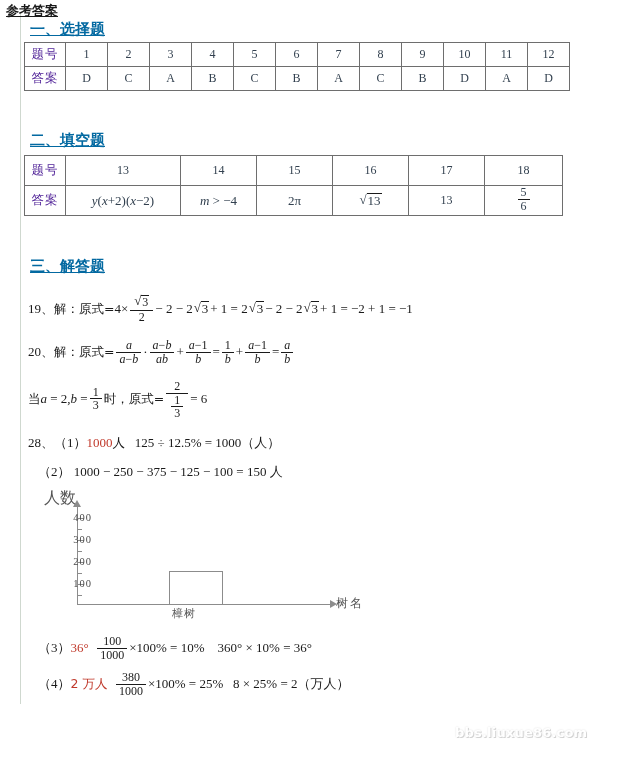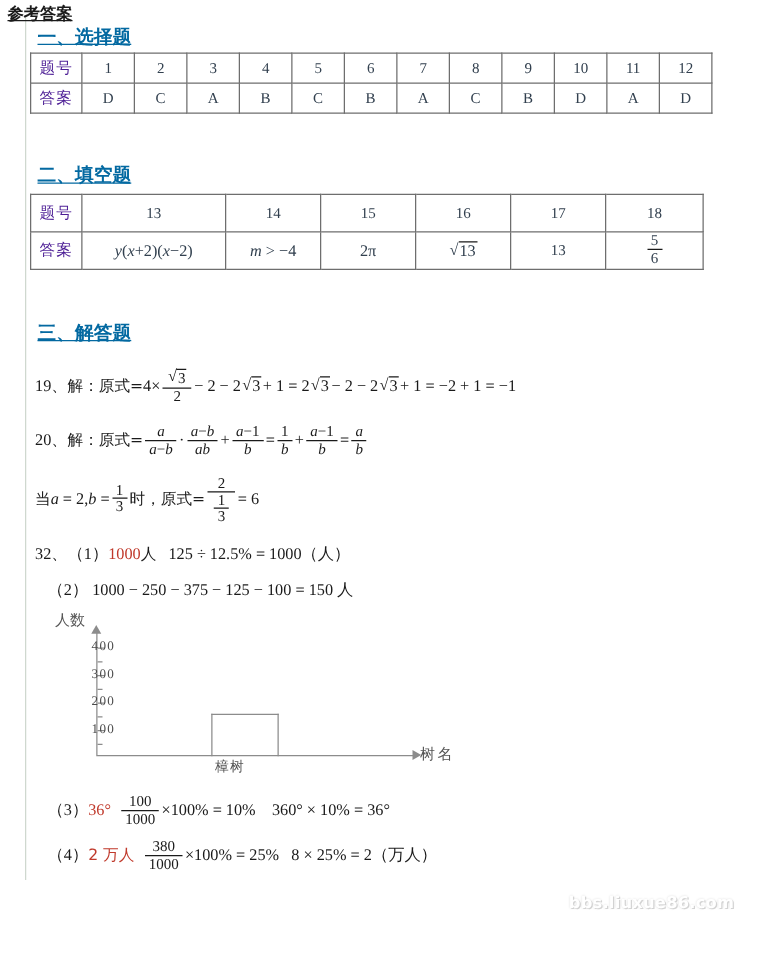--- a/index.html
+++ b/index.html
@@ -139,21 +139,21 @@
     position: absolute;
     left: 30px;
     top: 488px;
     width: 350px;
     height: 135px;
   }
   #chart .axis-title-y {
     position: absolute;
     left: 14px;
     top: 0px;
-    font-size: 12px;
+    font-size: 16px;
     font-family: "DejaVu Sans", "Liberation Sans", sans-serif;
     color: #555;
   }
   #chart .axis-title-x {
     position: absolute;
     left: 306px;
     top: 107px;
     font-size: 12px;
     font-family: "DejaVu Sans", "Liberation Sans", sans-serif;
     color: #555;
@@ -249,21 +249,21 @@
     text-shadow: 1px 1px 0 #cfcfcf, 2px 2px 2px #d9d9d9, -1px -1px 0 #e6e6e6;
     line-height: 38px;
   }
   #watermark .wm-url {
     font-family: "DejaVu Sans", "Liberation Sans", sans-serif;
     font-size: 13px;
     font-weight: bold;
     color: #ffffff;
     text-shadow: 1px 1px 0 #d3d3d3, 0 0 2px #dcdcdc;
     letter-spacing: 0.2px;
-    margin-top: 3px;
+    margin-top: 13px;
   }
 </style>
 </head>
 <body>
 
 <div class="margin-rule"></div>
 
 <div class="doc-title">参考答案</div>
 
 <div class="section-head" id="sec1">一、选择题</div>
@@ -348,21 +348,21 @@
 
 <div class="mathline" style="left:28px; top:340px;">
   <span>20、</span><span class="cn">解：原式=</span><span><span class="frac"><span class="num"><i class="v">a</i></span><span class="den"><i class="v">a</i>−<i class="v">b</i></span></span>·<span class="frac"><span class="num"><i class="v">a</i>−<i class="v">b</i></span><span class="den"><i class="v">ab</i></span></span>+<span class="frac"><span class="num"><i class="v">a</i>−1</span><span class="den"><i class="v">b</i></span></span>=<span class="frac"><span class="num">1</span><span class="den"><i class="v">b</i></span></span>+<span class="frac"><span class="num"><i class="v">a</i>−1</span><span class="den"><i class="v">b</i></span></span>=<span class="frac"><span class="num"><i class="v">a</i></span><span class="den"><i class="v">b</i></span></span></span>
 </div>
 
 <div class="mathline" style="left:28px; top:380px;">
   <span class="cn">当</span><i class="v">a</i> = 2,<i class="v">b</i> =<span class="frac"><span class="num">1</span><span class="den">3</span></span><span class="cn">时，原式=</span><span class="frac" style="top:0px;"><span class="num">2</span><span class="den"><span class="frac" style="top:0px;"><span class="num">1</span><span class="den">3</span></span></span></span>= 6
 </div>
 
 <div class="mathline" style="left:28px; top:434px;">
-  <span>32、</span><span>（1）</span><span class="red">1000</span><span class="cn">人</span>&nbsp;&nbsp;&nbsp;<span>125 ÷ 12.5% = 1000（人）</span>
+  <span>28、</span><span>（1）</span><span class="red">1000</span><span class="cn">人</span>&nbsp;&nbsp;&nbsp;<span>125 ÷ 12.5% = 1000（人）</span>
 </div>
 
 <div class="mathline" style="left:38px; top:463px;">
   <span>（2）</span>&nbsp;<span>1000 − 250 − 375 − 125 − 100 = 150 人</span>
 </div>
 
 <div id="chart">
   <div class="axis-title-y">人数</div>
   <div class="axis-title-x">树名</div>
 

